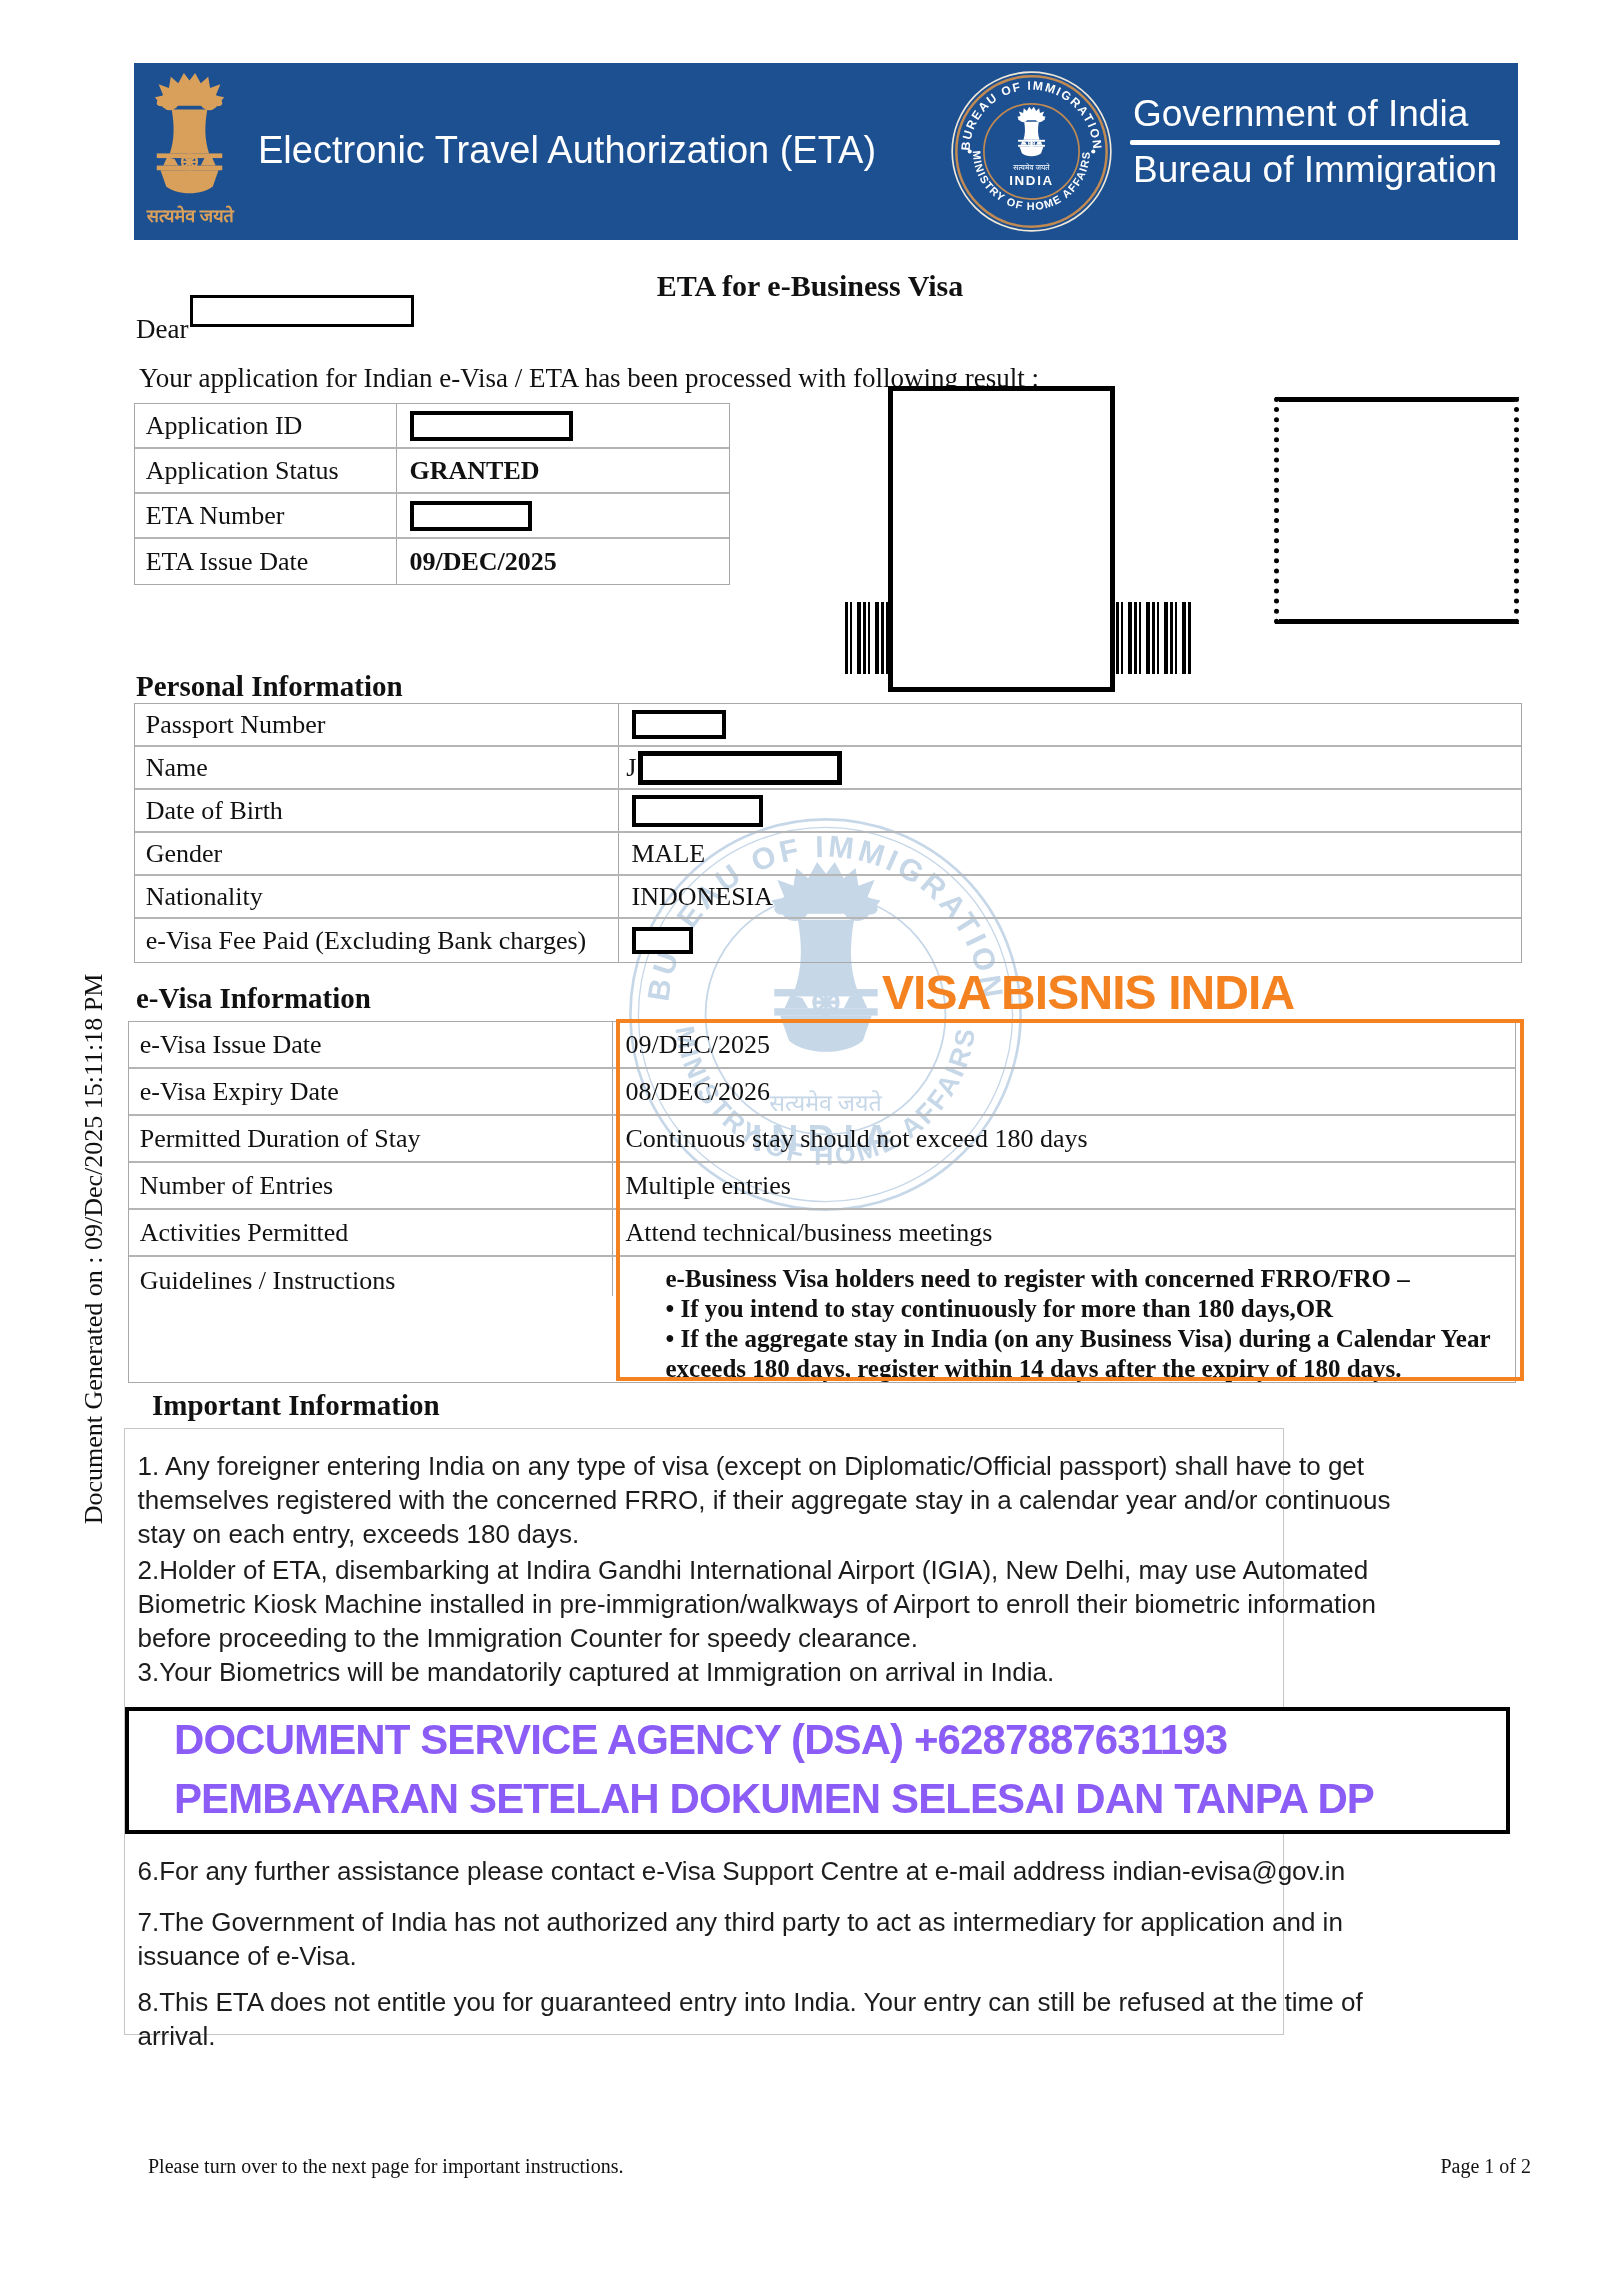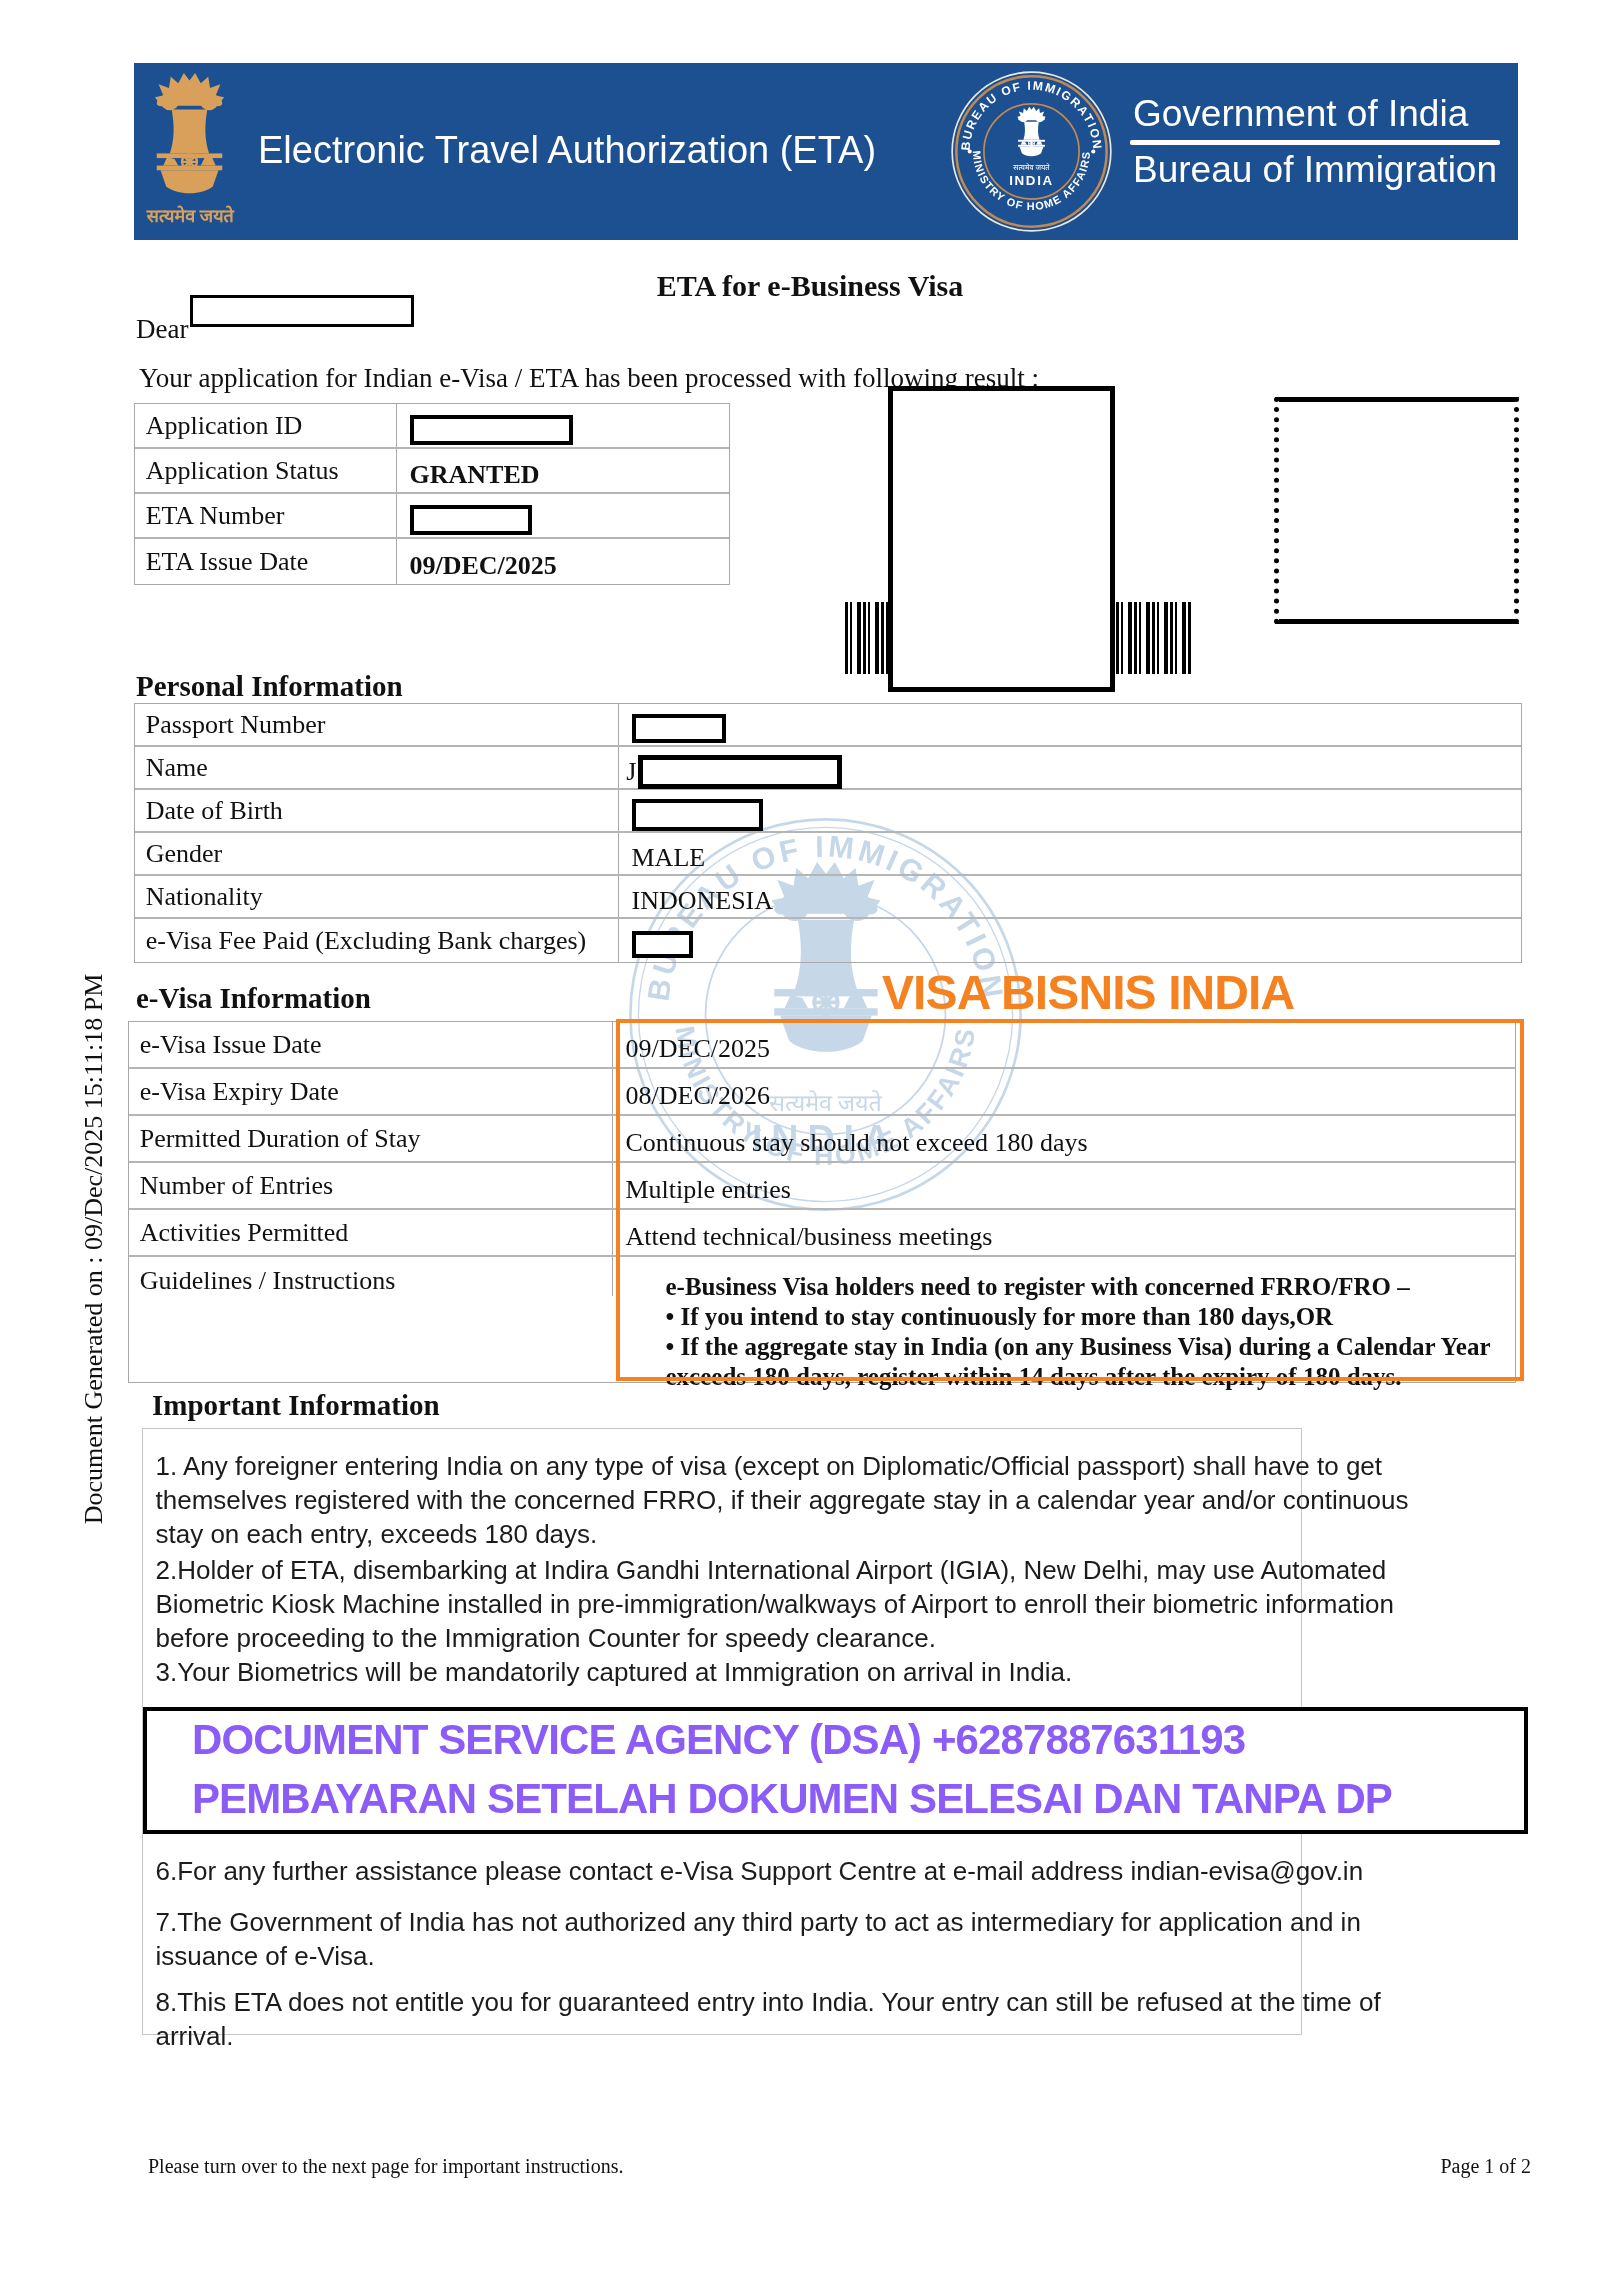--- a/index.html
+++ b/index.html
@@ -23,21 +23,21 @@
   .serif-line{font-size:27px;margin-top:16px;}
   .redact{display:inline-block;background:#fff;border:4.5px solid #000;box-sizing:border-box;
         vertical-align:middle;}
 
   
   .tbl{border:1.8px solid #a8a8a8;box-sizing:border-box;background:transparent;z-index:2;}
   .tr{display:flex;border-bottom:2.7px solid #b5b5b5;box-sizing:border-box;}
   .tr:last-child{border-bottom:none;}
   .t-label{border-right:1.8px solid #a8a8a8;box-sizing:border-box;display:flex;align-items:center;
         padding-left:10.7px;font-size:26px;}
-  .t-value{flex:1;display:flex;align-items:center;padding-left:12.5px;font-size:26px;margin-top:8px;}
+  .t-value{flex:1;display:flex;align-items:center;padding-left:12.5px;font-size:26px;}
   .bold{font-weight:bold;}
   .sec-head{font-size:29px;font-weight:bold;}
 
   .tbl-app .t-label{width:262px;}
   .tbl-app .tr{height:45px;}
   .tbl-wide .t-label{width:484px;}
   .tbl-pers .tr{height:43px;}
   .tbl-ev .tr{height:47px;}
   .tbl-ev .tr.tall{height:125px;align-items:flex-start;gap:40px;}
   .tbl-ev .tr.tall .t-label{align-items:flex-start;padding-top:9px;}
@@ -55,21 +55,21 @@
   .qr-box{left:1274px;top:397px;width:245px;height:227px;background:#fff;box-sizing:border-box;
         border-top:5.4px solid #000;border-bottom:5.4px solid #000;
         border-left:5.4px dotted #000;border-right:5.4px dotted #000;z-index:2;}
 
   
   .wm-seal{left:557px;top:746px;width:537px;height:537px;opacity:.5;color:#8fb0d3;z-index:0;}
   .visa-bisnis{left:882px;top:965px;font-family:"Liberation Sans","DejaVu Sans",sans-serif;
         font-size:48px;font-weight:bold;color:#f58220;letter-spacing:-0.9px;z-index:4;white-space:nowrap;}
 
   
-  .imp-box{left:142px;top:1428px;width:1160px;height:607px;border:1.8px solid #c6c6c6;
+  .imp-box{left:124px;top:1428px;width:1160px;height:607px;border:1.8px solid #c6c6c6;
         box-sizing:border-box;z-index:2;}
   .imp-p{position:absolute;left:12.5px;width:1285px;
         font-family:"Liberation Sans","DejaVu Sans",sans-serif;font-size:26px;line-height:34px;color:#1c1c1c;}
   .dsa-box{position:absolute;left:0px;top:278px;width:1385px;height:127px;border:4.5px solid #000;
         box-sizing:border-box;background:#fff;}
   .dsa-line{position:absolute;left:45px;font-family:"Liberation Sans","DejaVu Sans",sans-serif;
         font-size:42px;font-weight:bold;color:#8b5cf6;letter-spacing:-0.9px;white-space:nowrap;}
 
   
   .footer{top:2155px;font-size:20px;}

